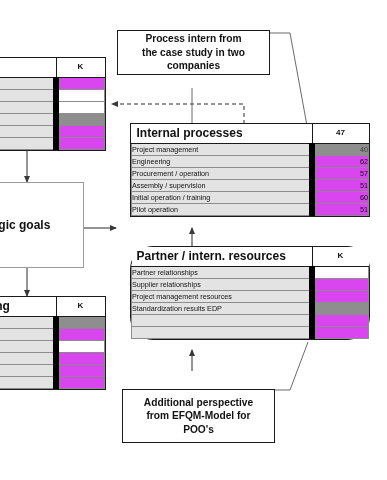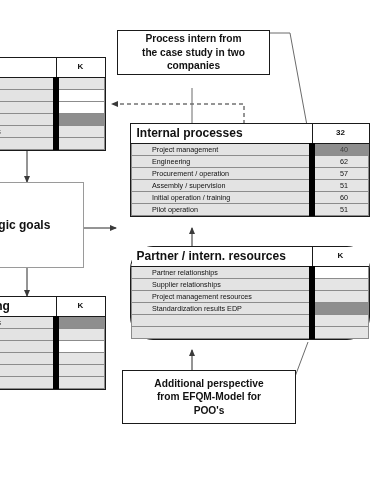--- a/index.html
+++ b/index.html
@@ -33,21 +33,21 @@
   .tbl table {
     border-collapse: collapse;
     width: 100%;
     table-layout: fixed;
   }
   .tbl td {
     border: 1px solid #8c8c8c;
     font-size: 7.2px;
     line-height: 1.05;
     height: 11px;
-    padding: 0 20px;
+    padding: 0 0;
     color: #111111;
     background: #e3e3e3;
     white-space: nowrap;
     overflow: hidden;
   }
   .tbl tr.head td {
     background: #ffffff;
     border-top: none;
     border-left: none;
     border-right: none;
@@ -62,21 +62,21 @@
     text-align: center;
     font-size: 8px;
   }
   td.val {
     text-align: right;
     background: #e3e3e3;
     border-left: 6px solid #000000;
   }
   td.val.white  { background: #ffffff; }
   td.val.dark   { background: #8e8e8e; color: #3f3f3f; }
-  td.val.light  { background: #e5e5e5; }
+  td.val.light  { background: #d946ef; }
 
   
   .note {
     position: absolute;
     border: 1px solid #1a1a1a;
     background: #ffffff;
     box-sizing: border-box;
     display: flex;
     align-items: center;
     justify-content: center;
@@ -177,21 +177,21 @@
 
   <div class="plainbox" style="left:-42px; top:182px; width:126px; height:86px;">
     <span>egic goals</span>
   </div>
 
   <div class="tbl" style="left:130px; top:123px; width:240px;">
     <table>
       <tbody>
           <tr class="head">
         <td>Internal processes</td>
-        <td class="kcol" style="width:46px">32</td>
+        <td class="kcol" style="width:46px">47</td>
       </tr>
       <tr>
         <td class="lbl">Project management</td>
         <td class="val dark">40</td>
       </tr>
       <tr>
         <td class="lbl">Engineering</td>
         <td class="val light">62</td>
       </tr>
       <tr>
@@ -277,21 +277,21 @@
         <td class="val light"></td>
       </tr>
       <tr>
         <td class="lbl"></td>
         <td class="val light"></td>
       </tr>
     </tbody>
       </table>
   </div>
 
-  <div class="note" style="left:122px; top:370px; width:174px; height:54px;">
+  <div class="note" style="left:122px; top:389px; width:153px; height:54px;">
     <span>
       <span>Additional perspective</span><br>
       <span>from EFQM-Model for</span><br>
       <span>POO's</span>
     </span>
   </div>
 
 </div>
 
 </body></html>

